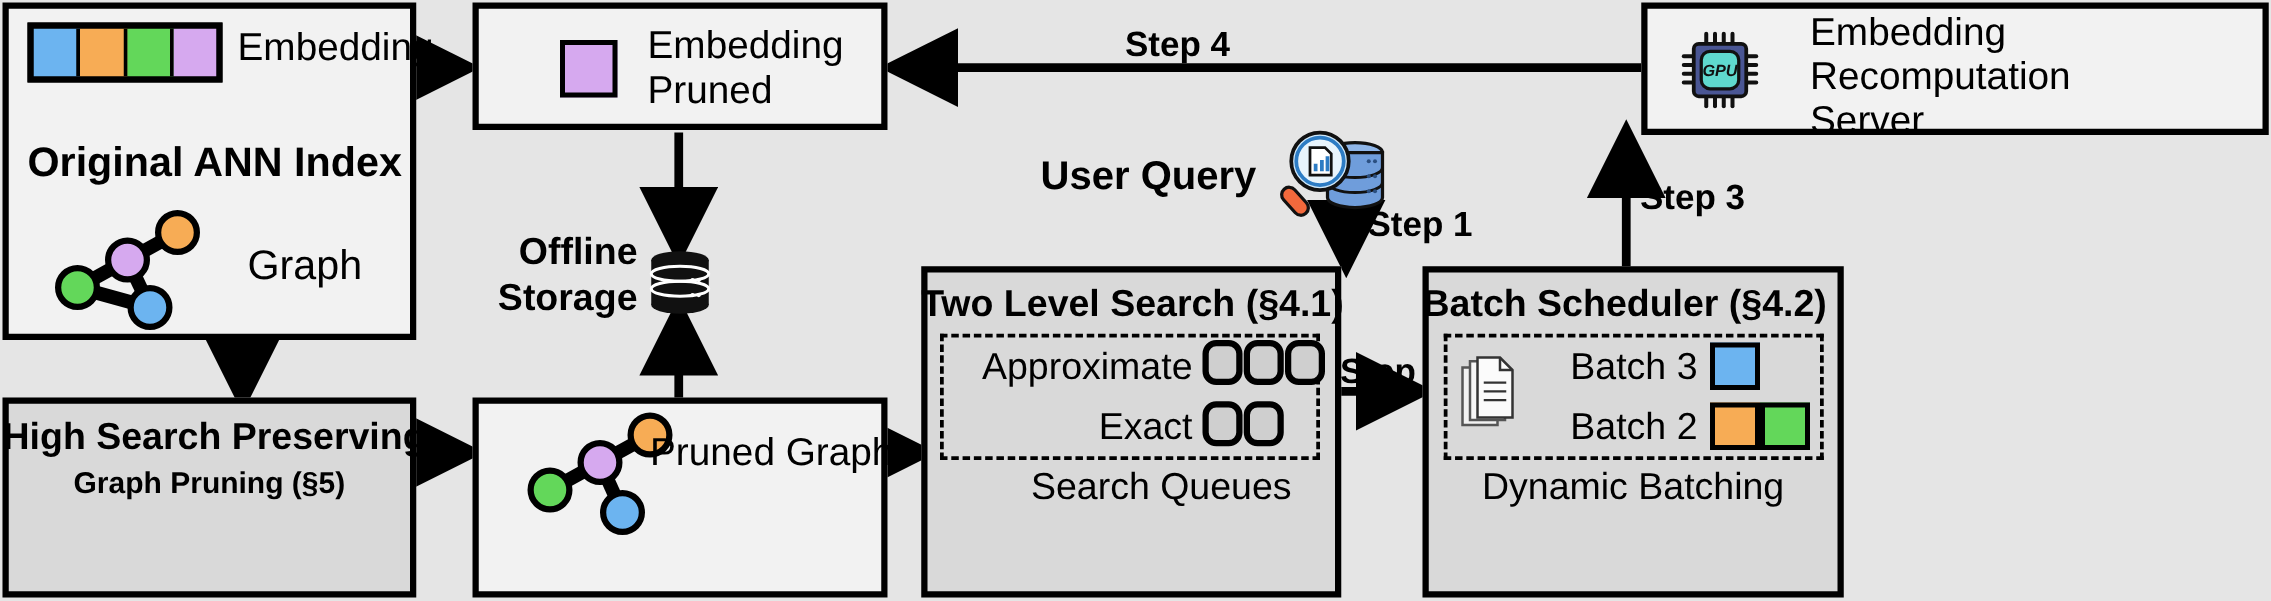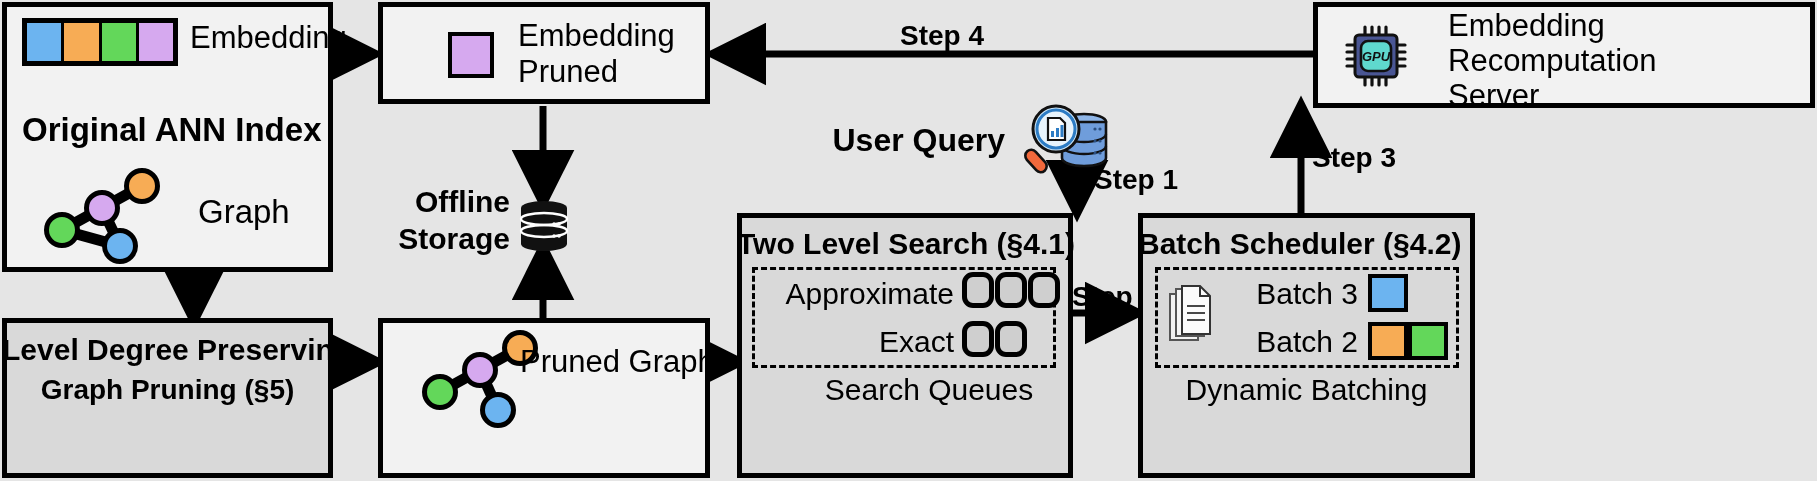--- a/index.html
+++ b/index.html
@@ -139,22 +139,22 @@
     <div class="node" style="left:4px;top:44px;width:36px;height:36px;background:#63d75a;"></div>
     <div class="node" style="left:44px;top:22px;width:36px;height:36px;background:#d6a9ef;"></div>
     <div class="node" style="left:84px;top:0px;width:36px;height:36px;background:#f7ac55;"></div>
     <div class="node" style="left:62px;top:60px;width:36px;height:36px;background:#6cb4f0;"></div>
   </div>
 
   <div class="lbl" style="left:198px;top:194px;font-size:33px;">Graph</div>
 
   <div class="box gray" style="left:2px;top:318px;width:331px;height:160px;">
   </div>
-  <div class="lbl bold center" style="left:2px;top:333px;width:331px;font-size:30px;">Level Degree Preserving</div>
-  <div class="lbl bold center" style="left:2px;top:374px;width:331px;font-size:28px;">Graph Pruning (§5)</div>
+  <div class="lbl bold center" style="left:2px;top:333px;width:331px;font-size:30px;">High Search Preserving</div>
+  <div class="lbl bold center" style="left:2px;top:374px;width:331px;font-size:24px;">Graph Pruning (§5)</div>
 
   <div class="box" style="left:378px;top:318px;width:332px;height:160px;">
   </div>
 
   <div class="graph" style="left:418px;top:330px;width:130px;height:100px;">
     <svg width="130" height="100" style="position:absolute;left:0;top:0;">
       <line x1="22" y1="62" x2="62" y2="40" stroke="#000" stroke-width="11"></line>
       <line x1="62" y1="40" x2="102" y2="18" stroke="#000" stroke-width="11"></line>
       <line x1="62" y1="40" x2="80" y2="80" stroke="#000" stroke-width="11"></line>
     </svg>

